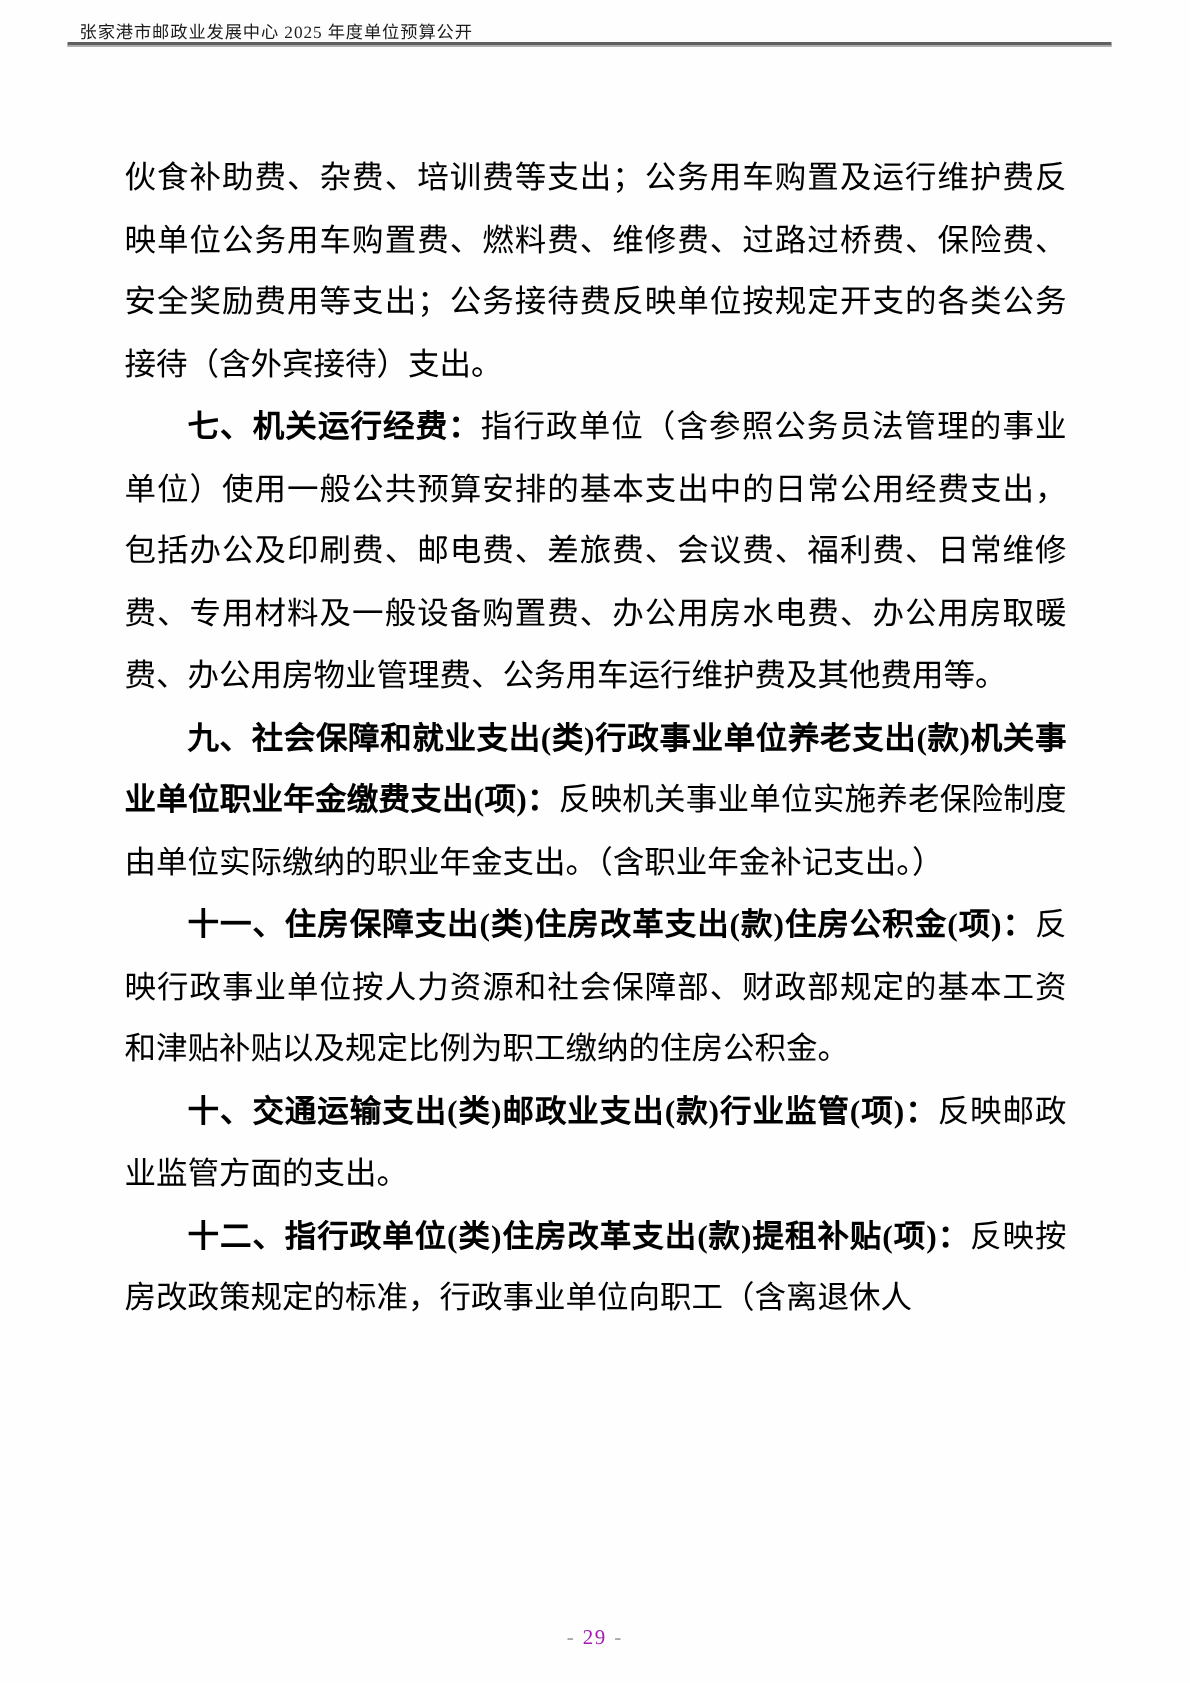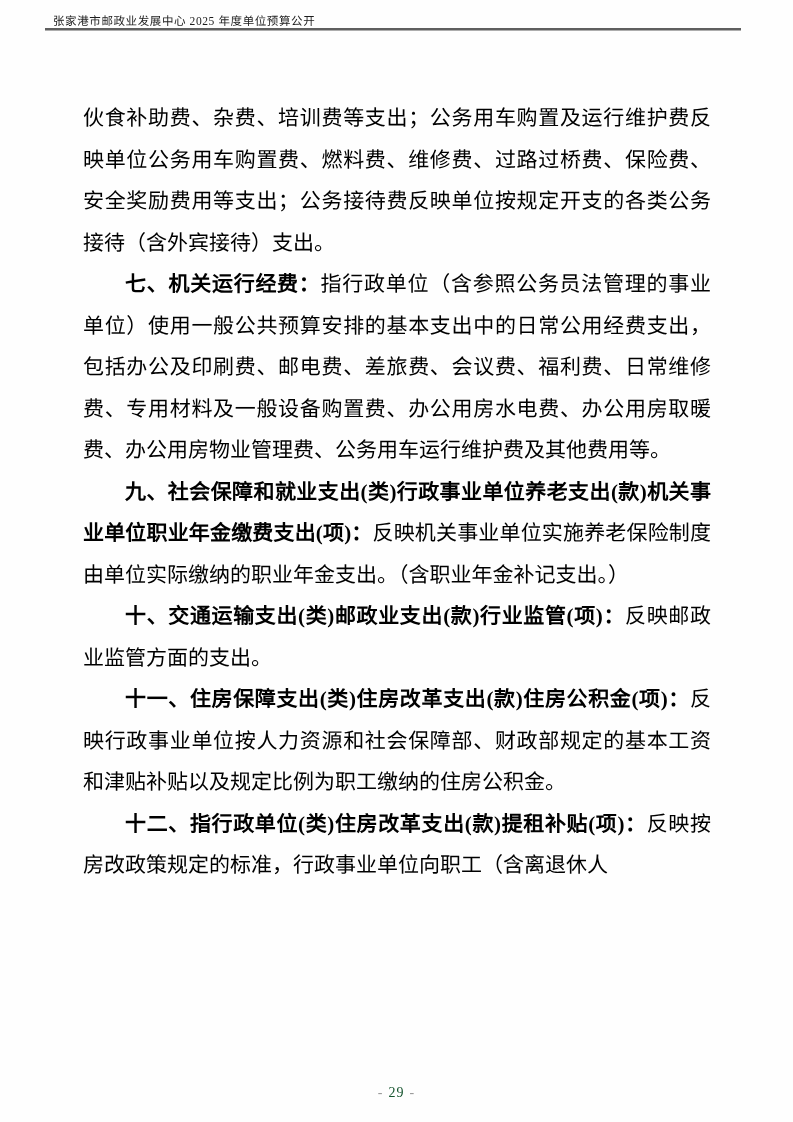--- a/index.html
+++ b/index.html
@@ -64,38 +64,38 @@
     width: 100%;
     text-align: center;
     font-size: 14px;
     letter-spacing: 1px;
   }
   .page-footer .dash {
     color: #9a9a9a;
     padding: 0 5px;
   }
   .page-footer .num {
-    color: #14532d;
+    color: #a21caf;
   }
 </style>
 </head>
 <body>
 
 <div class="page">
 
   <div class="page-header">张家港市邮政业发展中心 2025 年度单位预算公开</div>
 
   <div class="header-rule"></div>
 
   <div class="doc-body" id="doc-body">
       <p><span class="run-regular">伙食补助费、杂费、培训费等支出；公务用车购置及运行维护费反映单位公务用车购置费、燃料费、维修费、过路过桥费、保险费、安全奖励费用等支出；公务接待费反映单位按规定开支的各类公务接待（含外宾接待）支出。</span></p>
       <p class="indent"><span class="run-bold">七、机关运行经费：</span><span class="run-regular">指行政单位（含参照公务员法管理的事业单位）使用一般公共预算安排的基本支出中的日常公用经费支出，包括办公及印刷费、邮电费、差旅费、会议费、福利费、日常维修费、专用材料及一般设备购置费、办公用房水电费、办公用房取暖费、办公用房物业管理费、公务用车运行维护费及其他费用等。</span></p>
       <p class="indent"><span class="run-bold">九、社会保障和就业支出(类)行政事业单位养老支出(款)机关事业单位职业年金缴费支出(项)：</span><span class="run-regular">反映机关事业单位实施养老保险制度由单位实际缴纳的职业年金支出。（含职业年金补记支出。）</span></p>
+      <p class="indent"><span class="run-bold">十一、住房保障支出(类)住房改革支出(款)住房公积金(项)：</span><span class="run-regular">反映行政事业单位按人力资源和社会保障部、财政部规定的基本工资和津贴补贴以及规定比例为职工缴纳的住房公积金。</span></p>
       <p class="indent"><span class="run-bold">十、交通运输支出(类)邮政业支出(款)行业监管(项)：</span><span class="run-regular">反映邮政业监管方面的支出。</span></p>
-      <p class="indent"><span class="run-bold">十一、住房保障支出(类)住房改革支出(款)住房公积金(项)：</span><span class="run-regular">反映行政事业单位按人力资源和社会保障部、财政部规定的基本工资和津贴补贴以及规定比例为职工缴纳的住房公积金。</span></p>
       <p class="indent"><span class="run-bold">十二、指行政单位(类)住房改革支出(款)提租补贴(项)：</span><span class="run-regular">反映按房改政策规定的标准，行政事业单位向职工（含离退休人</span></p>
     </div>
 
   <div class="page-footer">
     <span class="dash">-</span><span class="num">29</span><span class="dash">-</span>
   </div>
 
 </div>
 
 </body></html>

